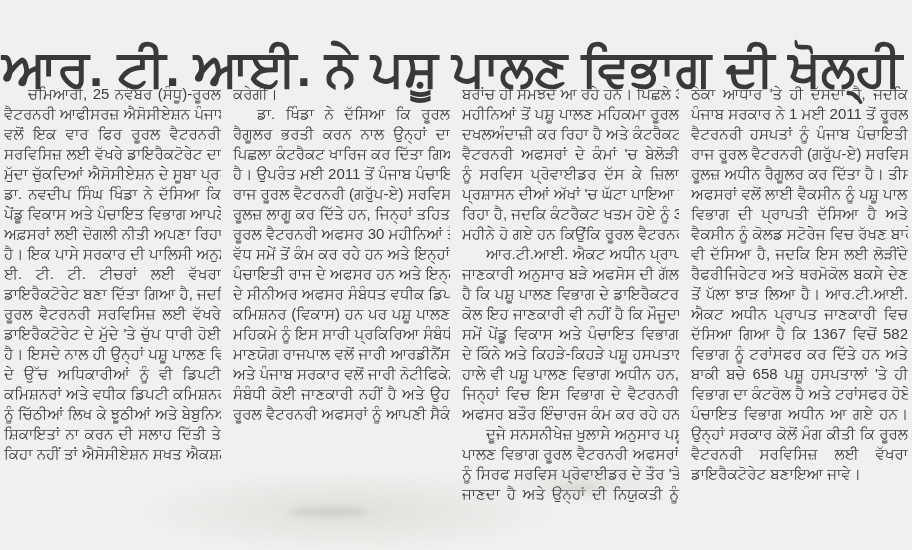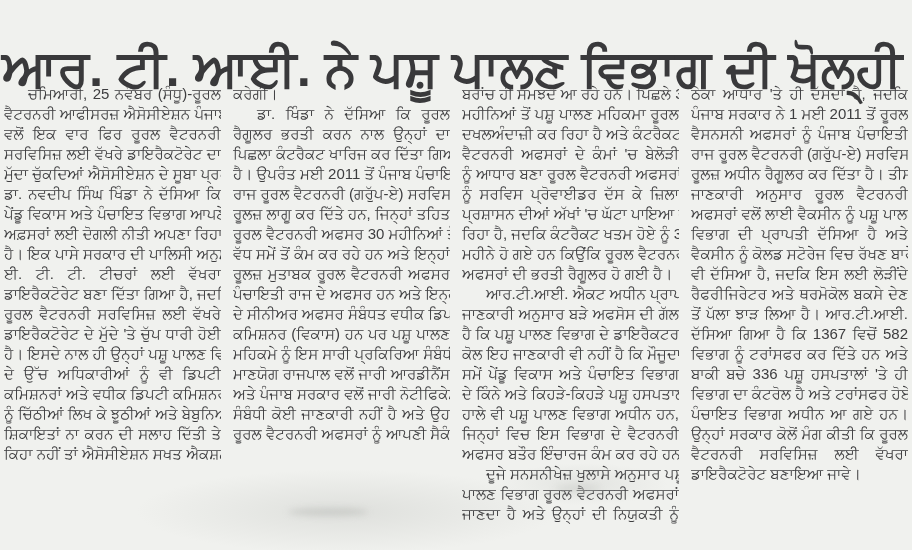--- a/index.html
+++ b/index.html
@@ -84,70 +84,68 @@
   <div class="col">
       <div class="line end">ਕਰੇਗੀ।</div>
       <div class="line indent">ਡਾ. ਖਿੰਡਾ ਨੇ ਦੱਸਿਆ ਕਿ ਰੂਰਲ</div>
       <div class="line">ਰੈਗੂਲਰ ਭਰਤੀ ਕਰਨ ਨਾਲ ਉਨ੍ਹਾਂ ਦਾ</div>
       <div class="line">ਪਿਛਲਾ ਕੰਟਰੈਕਟ ਖਾਰਿਜ ਕਰ ਦਿੱਤਾ ਗਿਆ</div>
       <div class="line">ਹੈ। ਉਪਰੰਤ ਮਈ 2011 ਤੋਂ ਪੰਜਾਬ ਪੰਚਾਇਤੀ</div>
       <div class="line">ਰਾਜ ਰੂਰਲ ਵੈਟਰਨਰੀ (ਗਰੁੱਪ-ਏ) ਸਰਵਿਸ</div>
       <div class="line">ਰੂਲਜ਼ ਲਾਗੂ ਕਰ ਦਿੱਤੇ ਹਨ, ਜਿਨ੍ਹਾਂ ਤਹਿਤ</div>
       <div class="line">ਰੂਰਲ ਵੈਟਰਨਰੀ ਅਫਸਰ 30 ਮਹੀਨਿਆਂ ਤੋਂ</div>
       <div class="line">ਵੱਧ ਸਮੇਂ ਤੋਂ ਕੰਮ ਕਰ ਰਹੇ ਹਨ ਅਤੇ ਇਨ੍ਹਾਂ</div>
-      <div class="line">ਰੂਲਜ਼ ਮੁਤਾਬਕ ਰੂਰਲ ਵੈਟਰਨਰੀ ਅਫਸਰ</div>
       <div class="line">ਪੰਚਾਇਤੀ ਰਾਜ ਦੇ ਅਫਸਰ ਹਨ ਅਤੇ ਇਨ੍ਹਾਂ</div>
       <div class="line">ਦੇ ਸੀਨੀਅਰ ਅਫਸਰ ਸੰਬੰਧਤ ਵਧੀਕ ਡਿਪਟੀ</div>
       <div class="line">ਕਮਿਸ਼ਨਰ (ਵਿਕਾਸ) ਹਨ ਪਰ ਪਸ਼ੂ ਪਾਲਣ</div>
       <div class="line">ਮਹਿਕਮੇ ਨੂੰ ਇਸ ਸਾਰੀ ਪ੍ਰਕਿਰਿਆ ਸੰਬੰਧੀ</div>
       <div class="line">ਮਾਣਯੋਗ ਰਾਜਪਾਲ ਵਲੋਂ ਜਾਰੀ ਆਰਡੀਨੈਂਸ</div>
       <div class="line">ਅਤੇ ਪੰਜਾਬ ਸਰਕਾਰ ਵਲੋਂ ਜਾਰੀ ਨੋਟੀਫਿਕੇਸ਼ਨਾਂ</div>
       <div class="line">ਸੰਬੰਧੀ ਕੋਈ ਜਾਣਕਾਰੀ ਨਹੀਂ ਹੈ ਅਤੇ ਉਹ</div>
       <div class="line">ਰੂਰਲ ਵੈਟਰਨਰੀ ਅਫਸਰਾਂ ਨੂੰ ਆਪਣੀ ਸੈਕੰਡਰੀ</div>
     </div>
   <div class="col">
       <div class="line">ਬਰਾਂਚ ਹੀ ਸਮਝਦੇ ਆ ਰਹੇ ਹਨ। ਪਿਛਲੇ 30</div>
       <div class="line">ਮਹੀਨਿਆਂ ਤੋਂ ਪਸ਼ੂ ਪਾਲਣ ਮਹਿਕਮਾ ਰੂਰਲ</div>
       <div class="line">ਦਖਲਅੰਦਾਜ਼ੀ ਕਰ ਰਿਹਾ ਹੈ ਅਤੇ ਕੰਟਰੈਕਟ</div>
       <div class="line">ਵੈਟਰਨਰੀ ਅਫਸਰਾਂ ਦੇ ਕੰਮਾਂ 'ਚ ਬੇਲੋੜੀ</div>
-      <div class="line">ਨੂੰ ਆਧਾਰ ਬਣਾ ਰੂਰਲ ਵੈਟਰਨਰੀ ਅਫਸਰਾਂ</div>
       <div class="line">ਨੂੰ ਸਰਵਿਸ ਪ੍ਰੋਵਾਈਡਰ ਦੱਸ ਕੇ ਜ਼ਿਲਾ</div>
       <div class="line">ਪ੍ਰਸ਼ਾਸਨ ਦੀਆਂ ਅੱਖਾਂ 'ਚ ਘੱਟਾ ਪਾਇਆ ਜਾ</div>
       <div class="line">ਰਿਹਾ ਹੈ, ਜਦਕਿ ਕੰਟਰੈਕਟ ਖਤਮ ਹੋਏ ਨੂੰ 30</div>
       <div class="line">ਮਹੀਨੇ ਹੋ ਗਏ ਹਨ ਕਿਉਂਕਿ ਰੂਰਲ ਵੈਟਰਨਰੀ</div>
-      <div class="line end">ਅਫਸਰਾਂ ਦੀ ਭਰਤੀ ਰੈਗੂਲਰ ਹੋ ਗਈ ਹੈ।</div>
       <div class="line indent">ਆਰ.ਟੀ.ਆਈ. ਐਕਟ ਅਧੀਨ ਪ੍ਰਾਪਤ</div>
       <div class="line">ਜਾਣਕਾਰੀ ਅਨੁਸਾਰ ਬੜੇ ਅਫਸੋਸ ਦੀ ਗੱਲ</div>
       <div class="line">ਹੈ ਕਿ ਪਸ਼ੂ ਪਾਲਣ ਵਿਭਾਗ ਦੇ ਡਾਇਰੈਕਟਰ</div>
       <div class="line">ਕੋਲ ਇਹ ਜਾਣਕਾਰੀ ਵੀ ਨਹੀਂ ਹੈ ਕਿ ਮੌਜੂਦਾ</div>
       <div class="line">ਸਮੇਂ ਪੇਂਡੂ ਵਿਕਾਸ ਅਤੇ ਪੰਚਾਇਤ ਵਿਭਾਗ</div>
       <div class="line">ਦੇ ਕਿੰਨੇ ਅਤੇ ਕਿਹੜੇ-ਕਿਹੜੇ ਪਸ਼ੂ ਹਸਪਤਾਲ</div>
       <div class="line">ਹਾਲੇ ਵੀ ਪਸ਼ੂ ਪਾਲਣ ਵਿਭਾਗ ਅਧੀਨ ਹਨ,</div>
       <div class="line">ਜਿਨ੍ਹਾਂ ਵਿਚ ਇਸ ਵਿਭਾਗ ਦੇ ਵੈਟਰਨਰੀ</div>
       <div class="line end">ਅਫਸਰ ਬਤੌਰ ਇੰਚਾਰਜ ਕੰਮ ਕਰ ਰਹੇ ਹਨ।</div>
       <div class="line indent">ਦੂਜੇ ਸਨਸਨੀਖੇਜ਼ ਖੁਲਾਸੇ ਅਨੁਸਾਰ ਪਸ਼ੂ</div>
       <div class="line">ਪਾਲਣ ਵਿਭਾਗ ਰੂਰਲ ਵੈਟਰਨਰੀ ਅਫਸਰਾਂ</div>
+      <div class="line">ਨੂੰ ਸਿਰਫ ਸਰਵਿਸ ਪ੍ਰੋਵਾਈਡਰ ਦੇ ਤੌਰ 'ਤੇ</div>
       <div class="line">ਜਾਣਦਾ ਹੈ ਅਤੇ ਉਨ੍ਹਾਂ ਦੀ ਨਿਯੁਕਤੀ ਨੂੰ</div>
     </div>
   <div class="col">
       <div class="line">ਠੇਕਾ ਆਧਾਰ 'ਤੇ ਹੀ ਦੱਸਦਾ ਹੈ, ਜਦਕਿ</div>
       <div class="line">ਪੰਜਾਬ ਸਰਕਾਰ ਨੇ 1 ਮਈ 2011 ਤੋਂ ਰੂਰਲ</div>
-      <div class="line">ਵੈਸਨਸਨੀ ਅਫਸਰਾਂ ਨੂੰ ਪੰਜਾਬ ਪੰਚਾਇਤੀ</div>
+      <div class="line">ਵੈਟਰਨਰੀ ਹਸਪਤਾਂ ਨੂੰ ਪੰਜਾਬ ਪੰਚਾਇਤੀ</div>
       <div class="line">ਰਾਜ ਰੂਰਲ ਵੈਟਰਨਰੀ (ਗਰੁੱਪ-ਏ) ਸਰਵਿਸ</div>
       <div class="line">ਰੂਲਜ਼ ਅਧੀਨ ਰੈਗੂਲਰ ਕਰ ਦਿੱਤਾ ਹੈ। ਤੀਸਰੀ</div>
-      <div class="line">ਜਾਣਕਾਰੀ ਅਨੁਸਾਰ ਰੂਰਲ ਵੈਟਰਨਰੀ</div>
       <div class="line">ਅਫਸਰਾਂ ਵਲੋਂ ਲਾਈ ਵੈਕਸੀਨ ਨੂੰ ਪਸ਼ੂ ਪਾਲਣ</div>
       <div class="line">ਵਿਭਾਗ ਦੀ ਪ੍ਰਾਪਤੀ ਦੱਸਿਆ ਹੈ ਅਤੇ</div>
       <div class="line">ਵੈਕਸੀਨ ਨੂੰ ਕੋਲਡ ਸਟੋਰੇਜ ਵਿਚ ਰੱਖਣ ਬਾਰੇ</div>
       <div class="line">ਵੀ ਦੱਸਿਆ ਹੈ, ਜਦਕਿ ਇਸ ਲਈ ਲੋੜੀਂਦੇ</div>
       <div class="line">ਰੈਫਰੀਜਿਰੇਟਰ ਅਤੇ ਥਰਮੋਕੋਲ ਬਕਸੇ ਦੇਣ</div>
       <div class="line">ਤੋਂ ਪੱਲਾ ਝਾੜ ਲਿਆ ਹੈ। ਆਰ.ਟੀ.ਆਈ.</div>
+      <div class="line">ਐਕਟ ਅਧੀਨ ਪ੍ਰਾਪਤ ਜਾਣਕਾਰੀ ਵਿਚ</div>
       <div class="line">ਦੱਸਿਆ ਗਿਆ ਹੈ ਕਿ 1367 ਵਿਚੋਂ 582</div>
       <div class="line">ਵਿਭਾਗ ਨੂੰ ਟਰਾਂਸਫਰ ਕਰ ਦਿੱਤੇ ਹਨ ਅਤੇ</div>
-      <div class="line">ਬਾਕੀ ਬਚੇ 336 ਪਸ਼ੂ ਹਸਪਤਾਲਾਂ 'ਤੇ ਹੀ</div>
+      <div class="line">ਬਾਕੀ ਬਚੇ 658 ਪਸ਼ੂ ਹਸਪਤਾਲਾਂ 'ਤੇ ਹੀ</div>
       <div class="line">ਵਿਭਾਗ ਦਾ ਕੰਟਰੋਲ ਹੈ ਅਤੇ ਟਰਾਂਸਫਰ ਹੋਏ</div>
       <div class="line">ਪੰਚਾਇਤ ਵਿਭਾਗ ਅਧੀਨ ਆ ਗਏ ਹਨ।</div>
       <div class="line">ਉਨ੍ਹਾਂ ਸਰਕਾਰ ਕੋਲੋਂ ਮੰਗ ਕੀਤੀ ਕਿ ਰੂਰਲ</div>
       <div class="line">ਵੈਟਰਨਰੀ ਸਰਵਿਸਿਜ਼ ਲਈ ਵੱਖਰਾ</div>
       <div class="line end">ਡਾਇਰੈਕਟੋਰੇਟ ਬਣਾਇਆ ਜਾਵੇ।</div>
     </div>
 </div>
 
 <div class="smudge s1"></div>
 <div class="smudge s2"></div>

